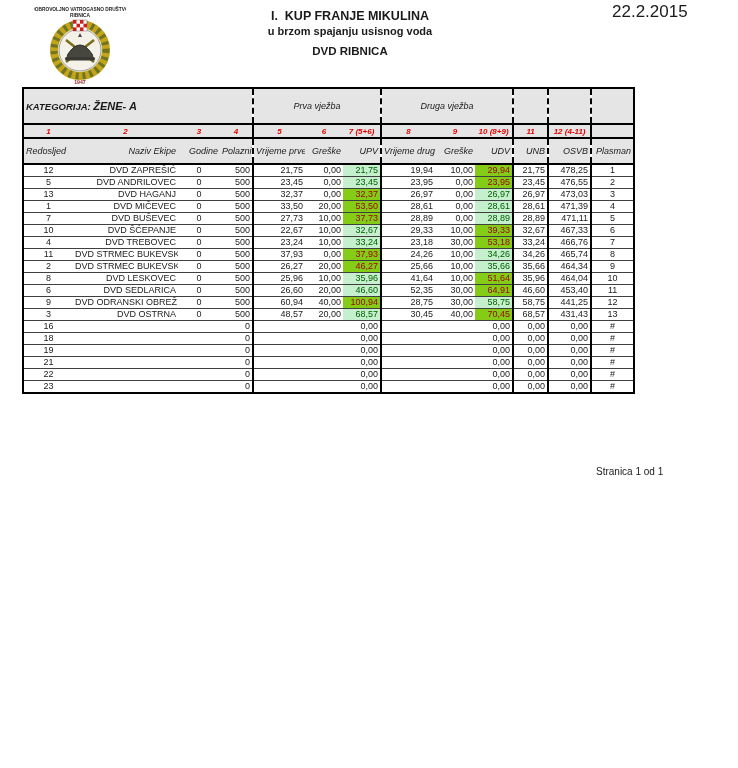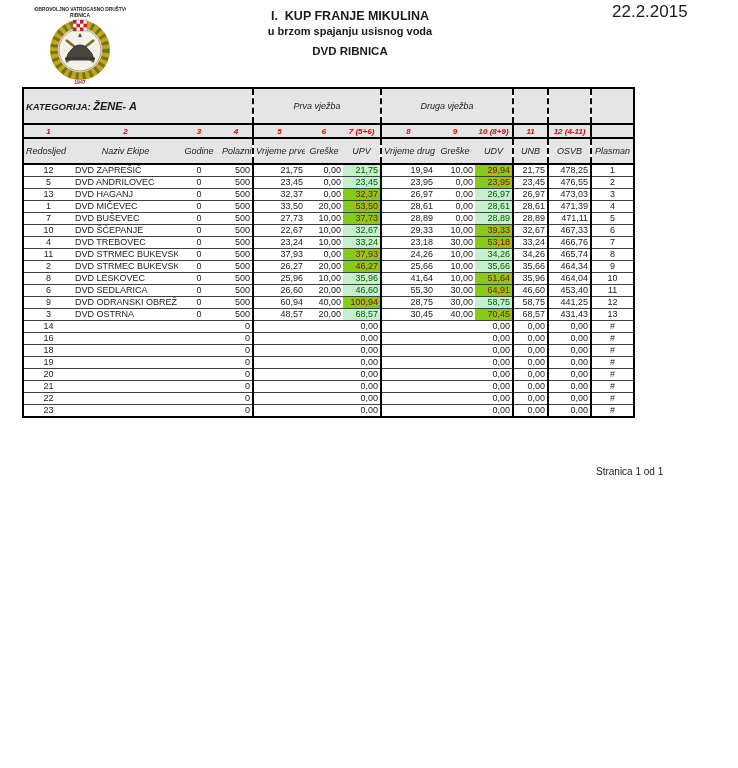--- a/index.html
+++ b/index.html
@@ -30,29 +30,29 @@
   thead th{background:#e5e5e5;font-weight:normal;font-style:italic;}
   .row-cat th{height:34px;border-bottom:2px solid #000;}
   .cat{font-weight:bold;text-align:left;padding-left:4px;}
   .cat .cat-prefix{font-size:9.5px;}
   .cat .cat-value{font-size:11px;}
   .grp{font-size:9px;text-align:center;}
   .row-num th{height:12px;border-bottom:2px solid #000;
     color:#e60000;font-weight:bold;font-size:8px;text-align:center;}
   .row-num th.num-right{padding-right:2px;}
   .row-lbl th{height:24px;border-bottom:2px solid #000;
-    font-size:9px;line-height:10px;text-align:center;white-space:normal;}
+    font-size:9px;line-height:10px;text-align:right;white-space:normal;}
   .row-lbl th.lbl-left{text-align:left;padding-left:2px;}
 
   tbody td{height:11px;line-height:11px;border-bottom:1px solid #3f3f3f;}
   .sep{border-right:2px dashed #000;}
 
   
   td.c0{text-align:center;}
-  td.c1{text-align:left;padding-left:12px;}
+  td.c1{text-align:right;padding-left:12px;}
   td.c2{text-align:center;}
   td.c3,td.c4,td.c5,td.c6,td.c7,td.c8,td.c9,td.c10,td.c11{text-align:right;padding-right:3px;}
   td.c12{text-align:center;}
 
   td.good{background:#c6efce;color:#006100;}
   td.bad{background:#84cc16;color:#9c0006;}
 
   .footer{position:absolute;left:596px;top:466px;font-size:10px;}
 </style>
 </head>
@@ -308,21 +308,21 @@
           <td class="c12">10</td>
         </tr>
         <tr>
           <td class="c0">6</td>
           <td class="c1">DVD SEDLARICA</td>
           <td class="c2">0</td>
           <td class="c3 sep">500</td>
           <td class="c4">26,60</td>
           <td class="c5">20,00</td>
           <td class="c6 sep good">46,60</td>
-          <td class="c7">55,30</td>
+          <td class="c7">52,35</td>
           <td class="c8">30,00</td>
           <td class="c9 sep bad">64,91</td>
           <td class="c10 sep">46,60</td>
           <td class="c11 sep">453,40</td>
           <td class="c12">11</td>
         </tr>
         <tr>
           <td class="c0">9</td>
           <td class="c1">DVD ODRANSKI OBREŽ</td>
           <td class="c2">0</td>
@@ -346,35 +346,20 @@
           <td class="c5">20,00</td>
           <td class="c6 sep good">68,57</td>
           <td class="c7">30,45</td>
           <td class="c8">40,00</td>
           <td class="c9 sep bad">70,45</td>
           <td class="c10 sep">68,57</td>
           <td class="c11 sep">431,43</td>
           <td class="c12">13</td>
         </tr>
         <tr>
-          <td class="c0">14</td>
-          <td class="c1"></td>
-          <td class="c2"></td>
-          <td class="c3 sep">0</td>
-          <td class="c4"></td>
-          <td class="c5"></td>
-          <td class="c6 sep">0,00</td>
-          <td class="c7"></td>
-          <td class="c8"></td>
-          <td class="c9 sep">0,00</td>
-          <td class="c10 sep">0,00</td>
-          <td class="c11 sep">0,00</td>
-          <td class="c12">#</td>
-        </tr>
-        <tr>
           <td class="c0">16</td>
           <td class="c1"></td>
           <td class="c2"></td>
           <td class="c3 sep">0</td>
           <td class="c4"></td>
           <td class="c5"></td>
           <td class="c6 sep">0,00</td>
           <td class="c7"></td>
           <td class="c8"></td>
           <td class="c9 sep">0,00</td>
@@ -392,35 +377,20 @@
           <td class="c6 sep">0,00</td>
           <td class="c7"></td>
           <td class="c8"></td>
           <td class="c9 sep">0,00</td>
           <td class="c10 sep">0,00</td>
           <td class="c11 sep">0,00</td>
           <td class="c12">#</td>
         </tr>
         <tr>
           <td class="c0">19</td>
-          <td class="c1"></td>
-          <td class="c2"></td>
-          <td class="c3 sep">0</td>
-          <td class="c4"></td>
-          <td class="c5"></td>
-          <td class="c6 sep">0,00</td>
-          <td class="c7"></td>
-          <td class="c8"></td>
-          <td class="c9 sep">0,00</td>
-          <td class="c10 sep">0,00</td>
-          <td class="c11 sep">0,00</td>
-          <td class="c12">#</td>
-        </tr>
-        <tr>
-          <td class="c0">20</td>
           <td class="c1"></td>
           <td class="c2"></td>
           <td class="c3 sep">0</td>
           <td class="c4"></td>
           <td class="c5"></td>
           <td class="c6 sep">0,00</td>
           <td class="c7"></td>
           <td class="c8"></td>
           <td class="c9 sep">0,00</td>
           <td class="c10 sep">0,00</td>

